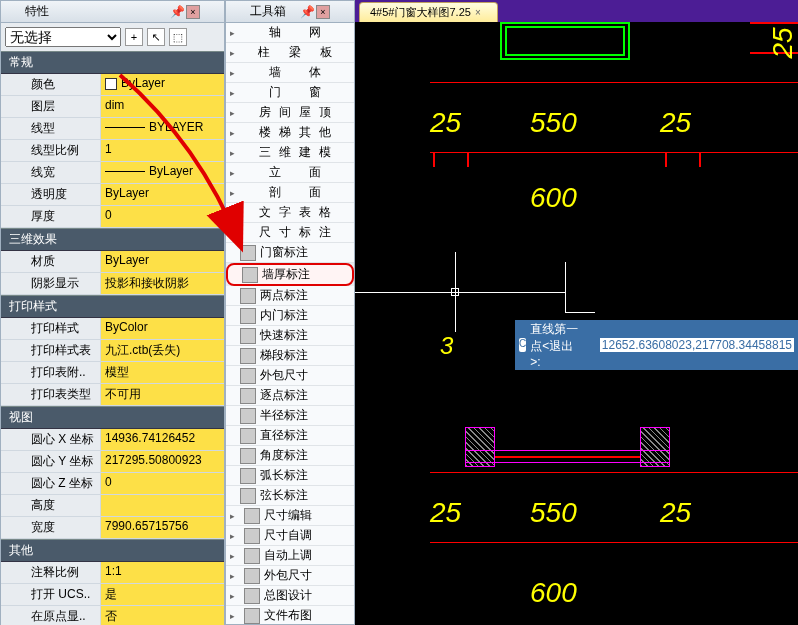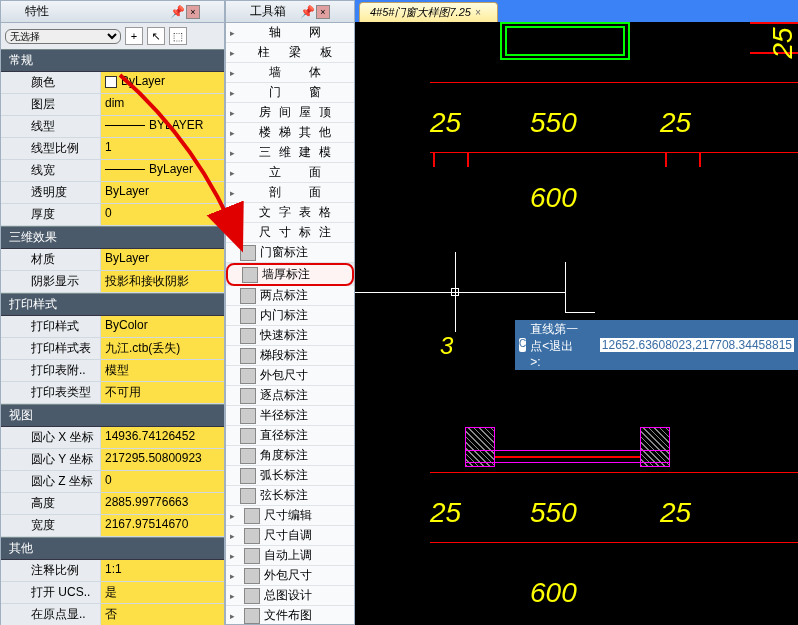--- a/index.html
+++ b/index.html
@@ -6,42 +6,42 @@
 body { width: 798px; height: 625px; background: #f0f0f0; display: flex; overflow: hidden; position: relative; }
 .panel { background: #e8ecf0; border: 1px solid #a0b0c0; display: flex; flex-direction: column; }
 .panel-header { background: linear-gradient(#f0f4f8, #d8e0e8); padding: 2px 24px; font-size: 12px; display: flex; justify-content: space-between; align-items: center; border-bottom: 1px solid #a0b0c0; }
 .panel-header .controls { display: flex; gap: 4px; }
 .panel-header .ctrl { width: 14px; height: 14px; background: #e0a0a0; border: 1px solid #888; font-size: 9px; text-align: center; line-height: 12px; cursor: pointer; }
 .panel-header .pin { width: 12px; height: 12px; }
 
 
 .props-panel { width: 225px; }
 .props-toolbar { padding: 4px; display: flex; gap: 4px; align-items: center; }
-.props-toolbar select { width: 116px; font-size: 10px; border-radius: 6px; }
+.props-toolbar select { width: 116px; font-size: 14px; }
 .tb-btn { width: 18px; height: 18px; border: 1px solid #999; background: #fff; font-size: 11px; cursor: pointer; }
 .section-header { background: #4a5a6a; color: #fff; padding: 2px 8px; font-size: 12px; border-top: 1px solid #788; border-bottom: 1px solid #334; }
 .prop-row { display: flex; font-size: 12px; border-bottom: 1px solid #d0d8e0; background: #fde047; }
 .prop-label { width: 100px; padding: 2px 4px 2px 30px; background: #e8ecf0; border-right: 1px solid #d0d8e0; }
 .prop-value { flex: 1; padding: 2px 4px; }
 .bylayer-box { display: inline-block; width: 12px; height: 12px; border: 1px solid #333; background: #fff; vertical-align: middle; margin-right: 4px; }
 .lineweight { display: inline-block; width: 40px; border-top: 1px solid #000; vertical-align: middle; margin-right: 4px; }
 
 
 .toolbox-panel { width: 130px; overflow-y: auto; }
 .tool-row { display: flex; align-items: center; padding: 1px 4px; font-size: 12px; background: #f8fafc; border-bottom: 1px solid #e0e4e8; cursor: pointer; }
 .tool-row .expand { width: 10px; font-size: 9px; color: #666; }
 .tool-row .icon { width: 16px; height: 16px; margin: 0 4px; background: #ccc; border: 1px solid #888; }
 .tool-row .label { flex: 1; text-align: center; letter-spacing: 8px; padding-left: 8px; }
 .tool-row .label2 { flex: 1; }
 .tool-sub { padding-left: 10px; }
 .highlighted { border: 2px solid #e00000 !important; border-radius: 8px; background: #fff4f4; }
 
 
 .canvas-area { flex: 1; display: flex; flex-direction: column; background: #000; position: relative; }
-.tab-bar { background: #3b82f6; padding: 2px 4px 0 4px; display: flex; font-style: italic; }
+.tab-bar { background: #4c1d95; padding: 2px 4px 0 4px; display: flex; }
 .tab { background: linear-gradient(#fffde0, #ffec9a); border: 1px solid #c0a060; border-bottom: none; border-radius: 4px 4px 0 0; padding: 2px 10px; font-size: 11px; display: flex; align-items: center; gap: 4px; }
 .tab .tab-x { width: 12px; height: 12px; font-size: 10px; color: #666; cursor: pointer; }
 .drawing { flex: 1; background: #000; position: relative; overflow: hidden; }
 .dim-text { position: absolute; color: #ffff00; font-family: Arial; font-style: italic; font-size: 28px; }
 .cmd-prompt { position: absolute; background: #3a6ea5; color: #fff; font-size: 12px; padding: 1px 4px; display: flex; align-items: center; }
 .cmd-prompt .cmd-icon { width: 14px; height: 14px; background: #fff; margin-right: 4px; border-radius: 2px; text-align: center; color: #3a6ea5; font-size: 10px; }
 .cmd-prompt .cmd-input { background: #fff; color: #3a6ea5; padding: 0 2px; margin-left: 17px; }
 
 .green-rect { position: absolute; border: 2px solid #00ff00; }
 .red-line { position: absolute; background: #ff0000; }
@@ -144,25 +144,24 @@
   <div class="prop-row">
       <div class="prop-label">圆心 Y 坐标</div>
       <div class="prop-value">217295.50800923</div>
     </div>
   <div class="prop-row">
       <div class="prop-label">圆心 Z 坐标</div>
       <div class="prop-value">0</div>
     </div>
   <div class="prop-row">
       <div class="prop-label">高度</div>
-      <div class="prop-value">2885.99776663</div>
     </div>
   <div class="prop-row">
       <div class="prop-label">宽度</div>
-      <div class="prop-value">2167.97514670</div>
+      <div class="prop-value">7990.65715756</div>
     </div>
 
   <div class="section-header">其他</div>
   <div class="prop-row">
       <div class="prop-label">注释比例</div>
       <div class="prop-value">1:1</div>
     </div>
   <div class="prop-row">
       <div class="prop-label">打开 UCS..</div>
       <div class="prop-value">是</div>

